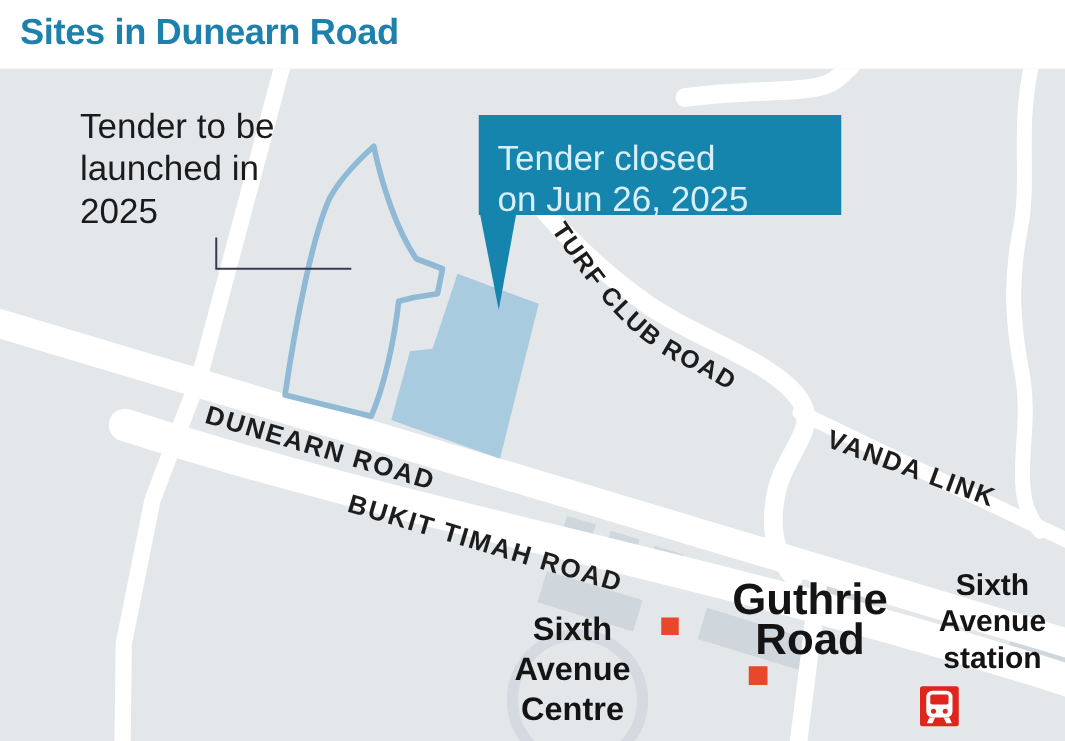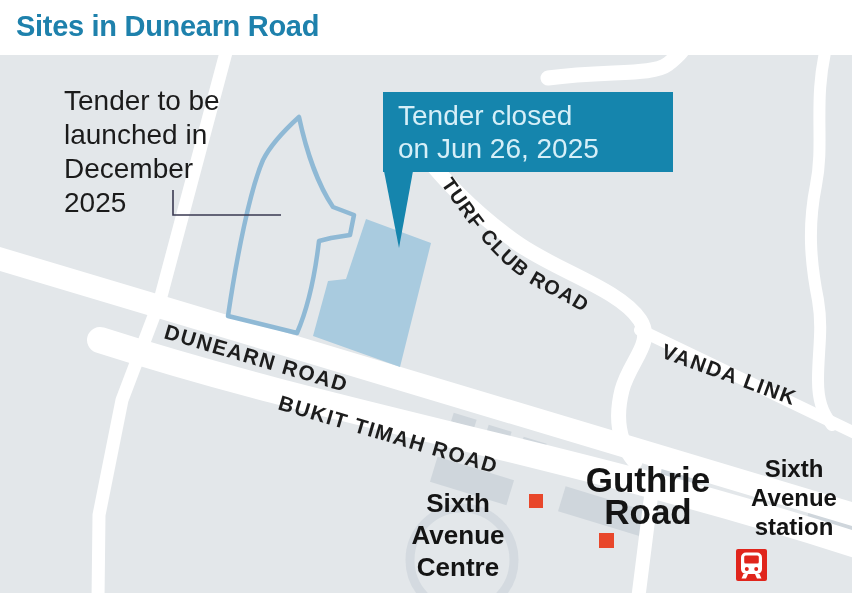--- a/index.html
+++ b/index.html
@@ -31,21 +31,21 @@
   .mrt-fg { fill:#ffffff; }
 
   
   .upcoming {
     position:absolute; left:64px; top:29px;
     font-size:28px; line-height:34px; color:var(--label-dark,#1b1b1b);
   }
   .callout {
     position:absolute; left:383px; top:37px; width:290px; height:80px;
     background:var(--callout-bg,#1585ad); color:var(--callout-text,#d6eff8);
-    font-size:28px; line-height:33px; padding:7px 0 0 15px; box-sizing:border-box;
+    font-size:28px; line-height:33px; padding:18px 0 0 15px; box-sizing:border-box;
   }
   .callout .tail {
     position:absolute; left:1px; top:79px; width:0; height:0;
     border-left:15px solid transparent; border-right:14px solid transparent;
     border-top:77px solid var(--callout-bg,#1585ad);
   }
   .place { position:absolute; text-align:center; font-weight:bold; color:#141414; }
   .place-centre  { left:393px; top:432px; width:130px; font-size:26px; line-height:32px; }
   .place-guthrie { left:583px; top:409px; width:130px; font-size:35px; line-height:32px; }
   .place-station { left:738px; top:399px; width:112px; font-size:24px; line-height:29px; }
@@ -111,21 +111,20 @@
         <circle class="mrt-bg" cx="10.8" cy="20" r="2"></circle>
         <circle class="mrt-bg" cx="20.2" cy="20" r="2"></circle>
         <path class="mrt-fg" d="M7.5,25 L12,25 L10,29.5 L5.5,29.5 Z"></path>
         <path class="mrt-fg" d="M19,25 L23.5,25 L25.5,29.5 L21,29.5 Z"></path>
       </g>
     </svg>
 
     <div class="upcoming">
       <div>Tender to be</div>
       <div>launched in</div>
-      <div>December</div>
       <div>2025</div>
     </div>
 
     <div class="callout">
       <div>Tender closed</div>
       <div>on Jun 26, 2025</div>
       <div class="tail"></div>
     </div>
 
     <div class="place place-centre">

